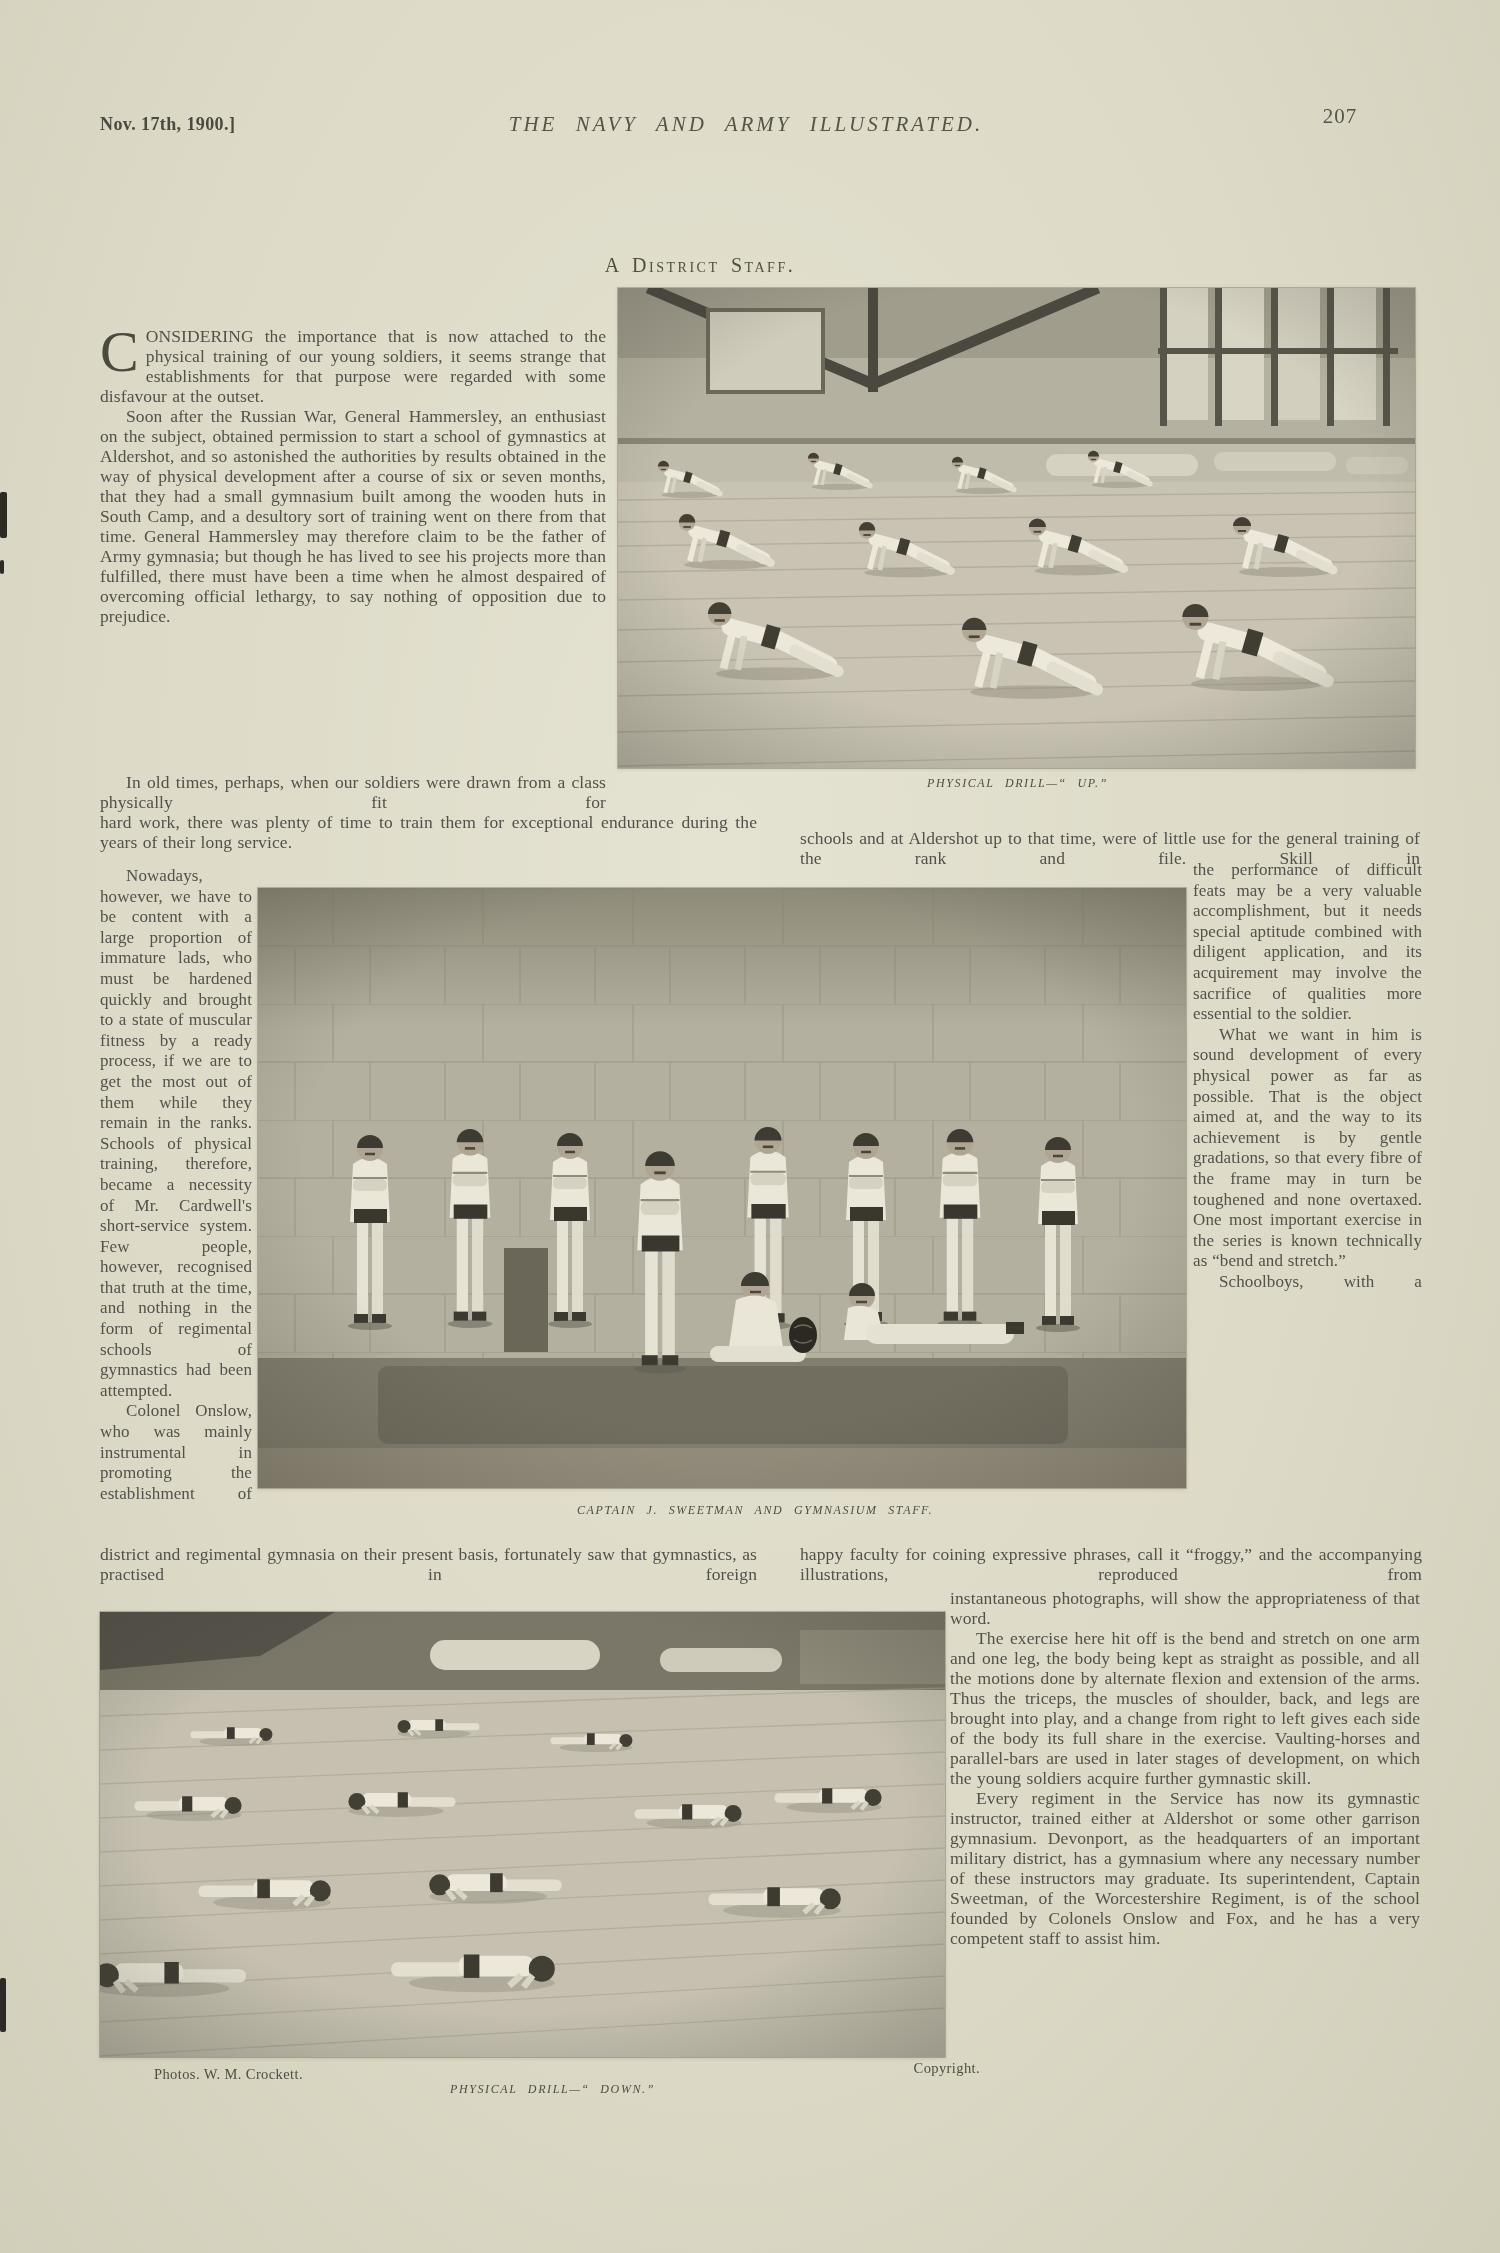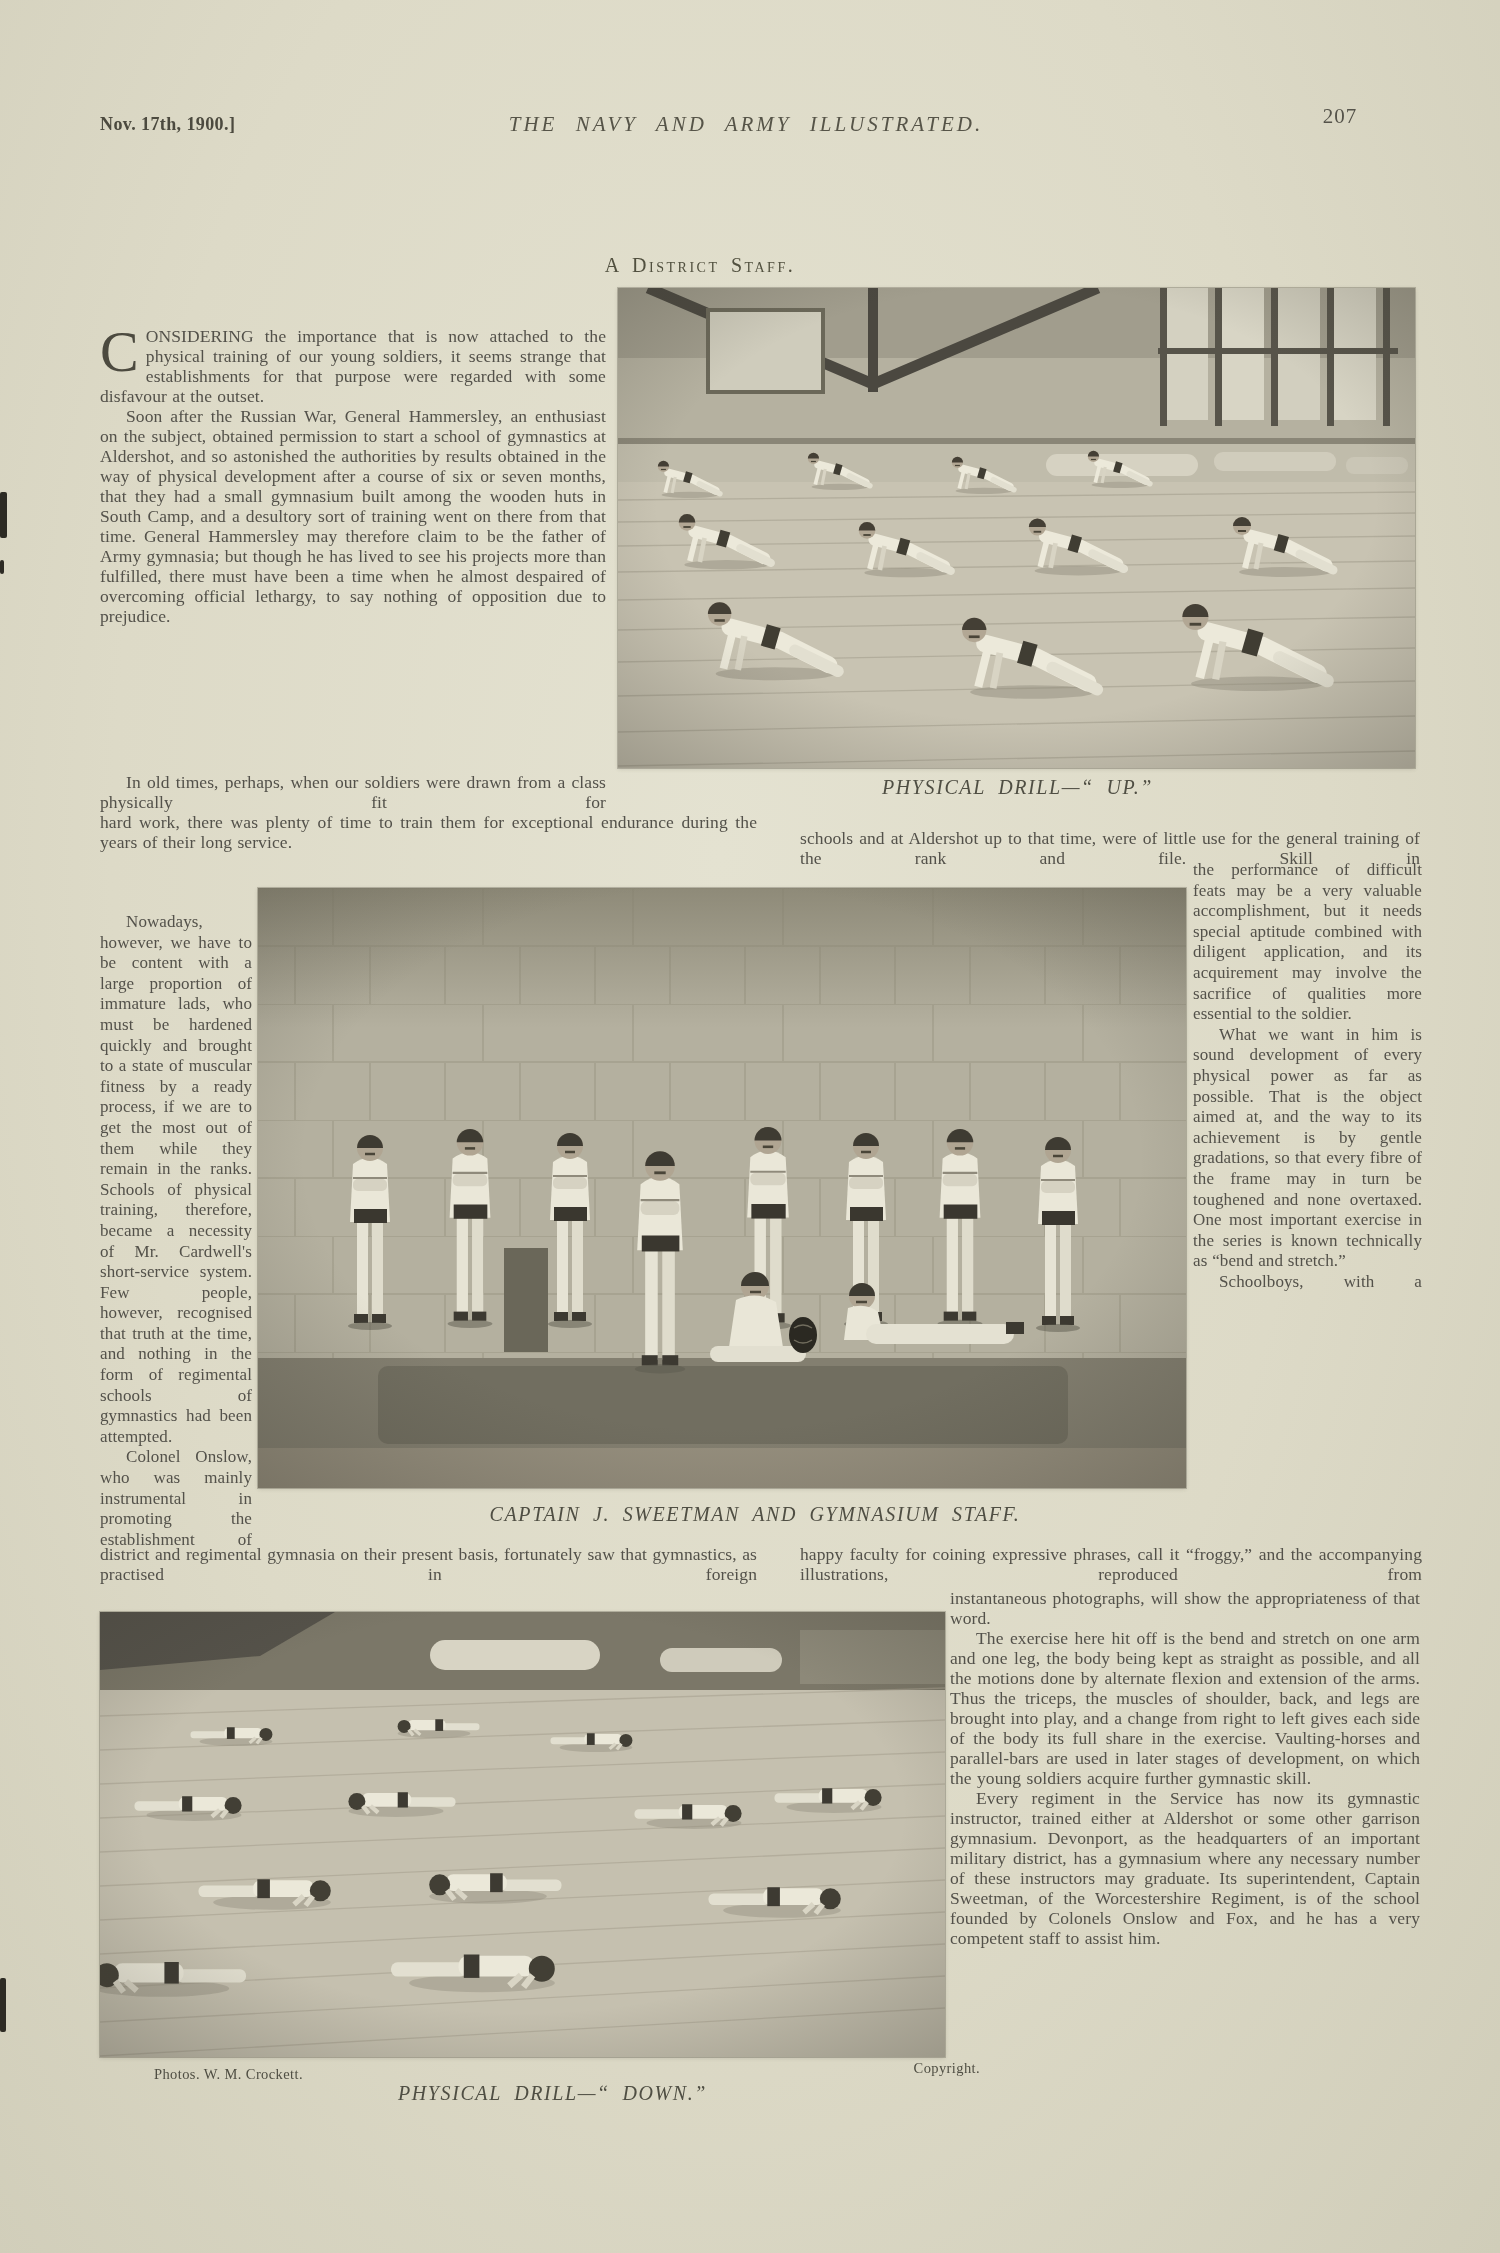--- a/index.html
+++ b/index.html
@@ -23,21 +23,21 @@
   
   .col{font-size:17.5px;line-height:20px;text-align:justify;letter-spacing:.1px;word-spacing:.8px;color:#53514a;}
   .col p{margin:0;text-indent:26px;}
   .col p.noind{text-indent:0;}
   .cont{text-align-last:justify;}
   .narrow{font-size:17px;line-height:20.6px;word-spacing:.5px;}
   .dropcap{float:left;font-size:58px;line-height:45px;padding:3px 7px 0 0;color:#4c4a3f;}
   
   .photo{box-shadow:0 0 0 1px rgba(60,56,44,.25), 0 1px 4px rgba(60,56,44,.18);}
   .photo svg{display:block;width:100%;height:100%;}
-  .caption{font-style:italic;font-size:20px;letter-spacing:1.6px;word-spacing:6px;color:#4f4e43;text-align:center;}
+  .caption{font-style:italic;font-size:12px;letter-spacing:1.6px;word-spacing:6px;color:#4f4e43;text-align:center;}
   .credit{font-size:14.5px;letter-spacing:.4px;color:#4f4e43;margin-left:48px;}
   .edge-mark{background:#2d2b24;border-radius:2px;}
 </style>
 </head>
 <body>
 
 <div id="paper">
 
   <div class="abs edge-mark" style="left:0;top:492px;width:7px;height:46px;"></div>
   <div class="abs edge-mark" style="left:0;top:1978px;width:6px;height:54px;"></div>
@@ -248,21 +248,21 @@
   </div>
 
   <div class="abs col cont" style="left:100px;top:772px;width:506px;">
     <p>In old times, perhaps, when our soldiers were drawn from a class physically fit for</p>
   </div>
 
   <div class="abs col" style="left:100px;top:812px;width:657px;">
     <p class="noind">hard work, there was plenty of time to train them for exceptional endurance during the years of their long service.</p>
   </div>
 
-  <div class="abs col narrow cont" style="left:100px;top:866px;width:152px;margin-top:46px;">
+  <div class="abs col narrow cont" style="left:100px;top:866px;width:152px;">
     <p>Nowadays, however, we have to be content with a large proportion of immature lads, who must be hardened quickly and brought to a state of muscular fitness by a ready process, if we are to get the most out of them while they remain in the ranks. Schools of physical training, therefore, became a necessity of Mr. Cardwell's short-service system. Few people, however, recognised that truth at the time, and nothing in the form of regimental schools of gymnastics had been attempted.</p>
     <p>Colonel Onslow, who was mainly instrumental in promoting the establishment of</p>
   </div>
 
   <div class="abs col cont" style="left:100px;top:1544px;width:657px;">
     <p class="noind">district and regimental gymnasia on their present basis, fortunately saw that gymnastics, as practised in foreign</p>
   </div>
 
   <div class="abs col cont" style="left:800px;top:828px;width:620px;">
     <p class="noind">schools and at Aldershot up to that time, were of little use for the general training of the rank and file.  Skill in</p>

